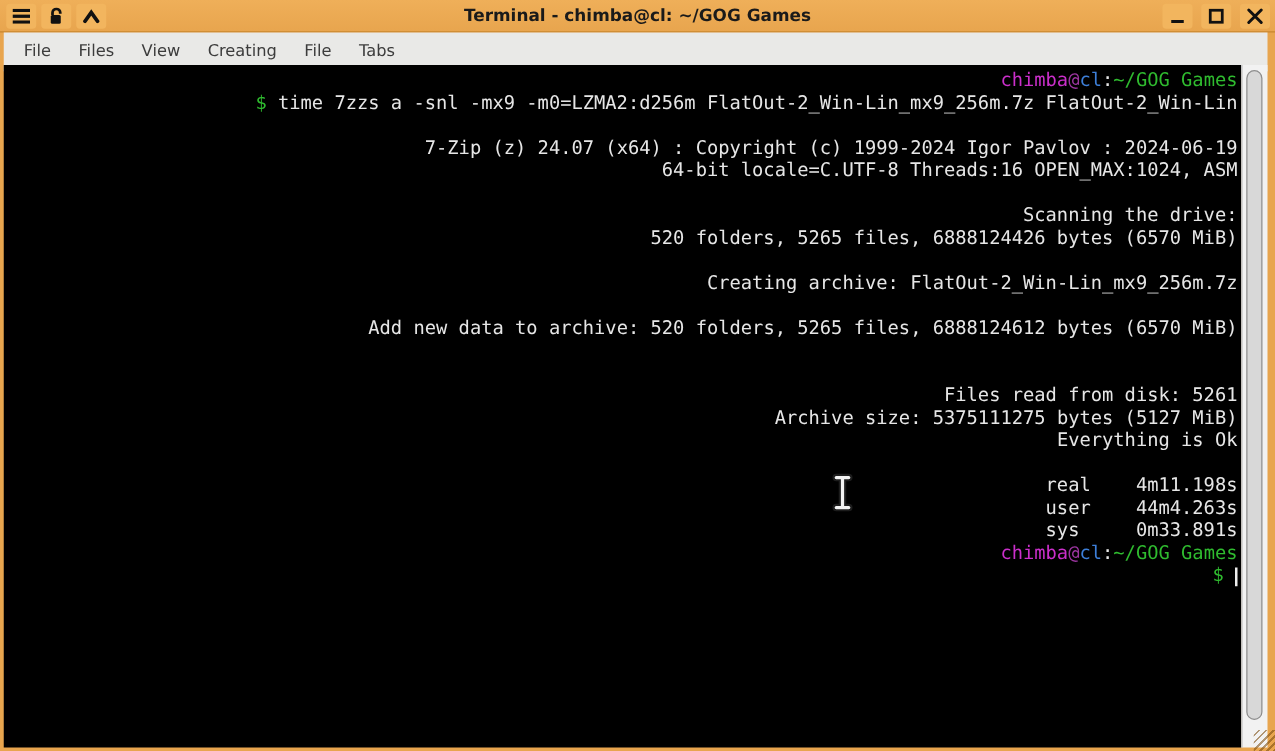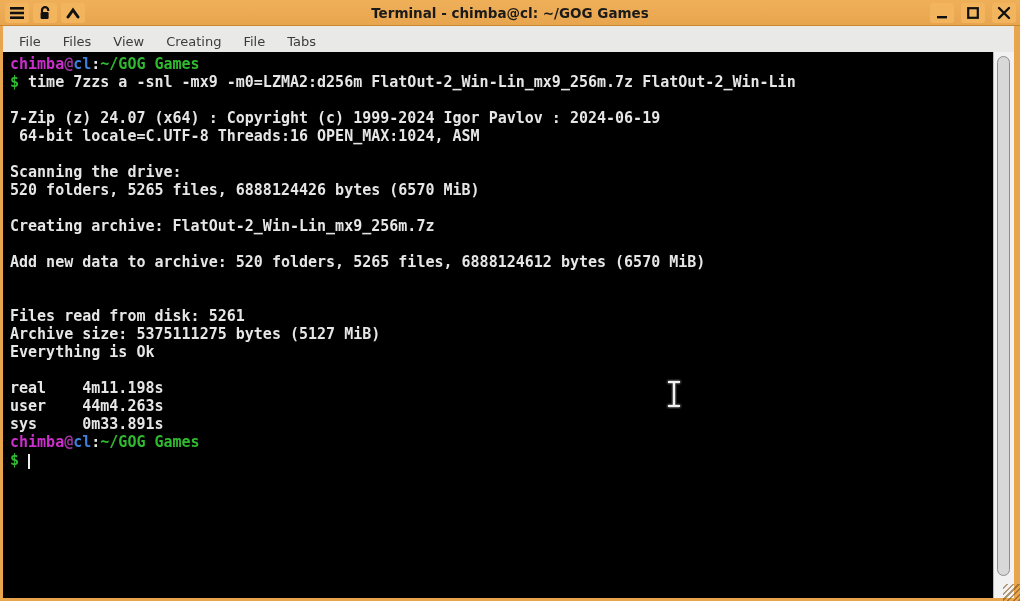--- a/index.html
+++ b/index.html
@@ -28,22 +28,22 @@
 
   
   .menubar{position:absolute;top:26px;left:3px;right:6px;height:31px;
     background:var(--c-menubar);border-bottom:1px solid #d2d2d0;
     display:flex;align-items:center;padding-left:5px;}
   .menu-item{font-size:13px;color:var(--c-menubar-text);padding:4px 11px;cursor:default;}
 
   
   .content{position:absolute;top:52px;left:3px;right:6px;bottom:3px;display:flex;}
   .term{flex:1;background:var(--c-bg);color:var(--c-fg);
-    font-family:"DejaVu Sans Mono", monospace;font-size:15px;font-weight:bold;
-    line-height:18px;padding:3px 17px 0 7px;overflow:hidden;white-space:pre;}
+    font-family:"DejaVu Sans Mono", monospace;font-size:15px;font-weight:normal;
+    line-height:18px;padding:3px 3px 0 7px;overflow:hidden;white-space:pre;text-align:right;}
   .term .line{white-space:pre;height:18px;}
   .seg-user{color:var(--c-user);}
   .seg-at{color:var(--c-at);}
   .seg-host{color:var(--c-host);}
   .seg-path{color:var(--c-path);}
   .seg-dollar{color:var(--c-symbol);}
   .seg-fg{color:var(--c-fg);}
   .seg-cursor{display:inline-block;width:2px;height:15px;background:#ededed;vertical-align:text-bottom;}
 
   

